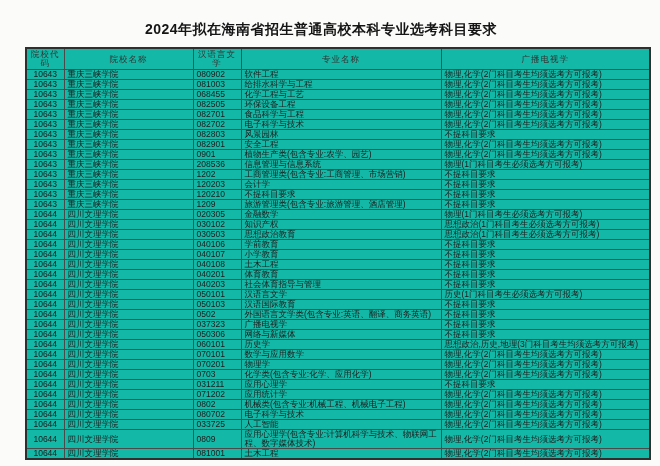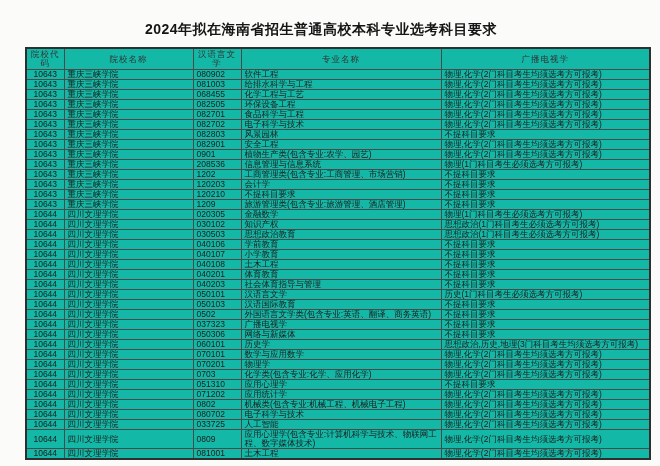--- a/index.html
+++ b/index.html
@@ -290,21 +290,21 @@
         <tr>
           <td>10644</td>
           <td>四川文理学院</td>
           <td>0703</td>
           <td>化学类(包含专业:化学、应用化学)</td>
           <td>物理,化学(2门科目考生均须选考方可报考)</td>
         </tr>
         <tr>
           <td>10644</td>
           <td>四川文理学院</td>
-          <td>051310</td>
+          <td>031211</td>
           <td>应用心理学</td>
           <td>不提科目要求</td>
         </tr>
         <tr>
           <td>10644</td>
           <td>四川文理学院</td>
           <td>071202</td>
           <td>应用统计学</td>
           <td>物理,化学(2门科目考生均须选考方可报考)</td>
         </tr>

